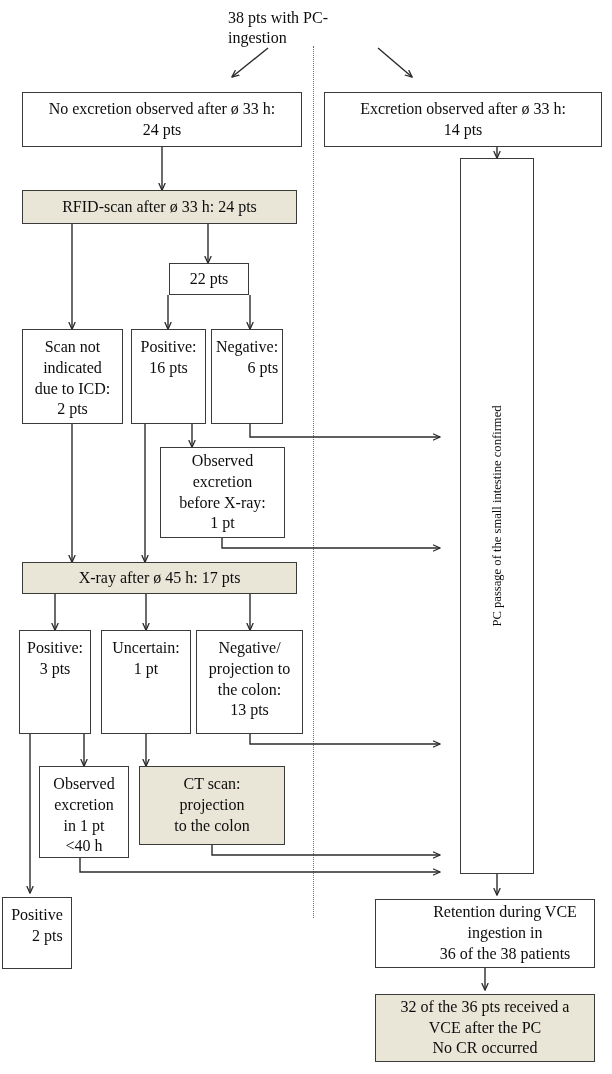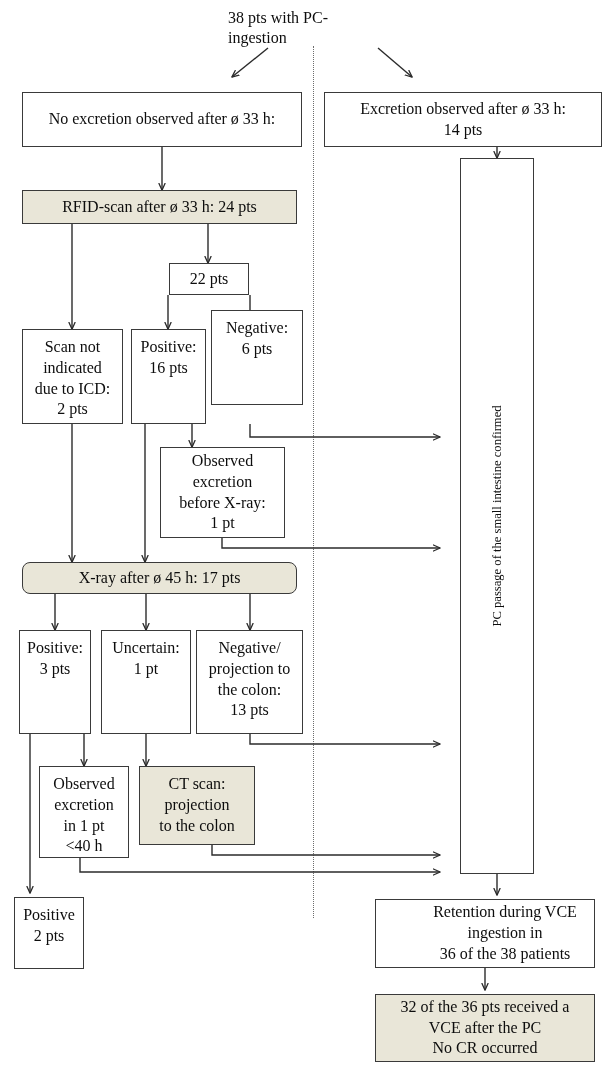--- a/index.html
+++ b/index.html
@@ -79,20 +79,21 @@
   </svg>
 
   <div class="plain" style="left:228px;top:8px;width:190px;">
     <div>38 pts with PC-</div>
     <div>ingestion</div>
   </div>
 
   <div class="box" style="left:22px;top:92px;width:280px;height:55px;">
     <div>
       <div>No excretion observed after ø 33 h:</div>
+      <div>24 pts</div>
     </div>
   </div>
 
   <div class="box" style="left:324px;top:92px;width:278px;height:55px;">
     <div>
       <div>Excretion observed after ø 33 h:</div>
       <div>14 pts</div>
     </div>
   </div>
 
@@ -113,37 +114,37 @@
     </div>
   </div>
 
   <div class="box top-align" style="left:131px;top:329px;width:75px;height:95px;">
     <div>
       <div>Positive:</div>
       <div>16 pts</div>
     </div>
   </div>
 
-  <div class="box top-align" style="left:211px;top:310px;width:92px;height:95px;">
+  <div class="box top-align" style="left:211px;top:329px;width:72px;height:95px;text-align:right;">
     <div>
       <div>Negative:</div>
       <div>6 pts</div>
     </div>
   </div>
 
   <div class="box" style="left:160px;top:447px;width:125px;height:91px;">
     <div>
       <div>Observed</div>
       <div>excretion</div>
       <div>before X-ray:</div>
       <div>1 pt</div>
     </div>
   </div>
 
-  <div class="box shaded" style="left:22px;top:562px;width:275px;height:32px;border-radius:8px;">
+  <div class="box shaded" style="left:22px;top:562px;width:275px;height:32px;">
     <div>X-ray after ø 45 h: 17 pts</div>
   </div>
 
   <div class="box top-align" style="left:19px;top:630px;width:72px;height:104px;">
     <div>
       <div>Positive:</div>
       <div>3 pts</div>
     </div>
   </div>
 
@@ -165,29 +166,29 @@
 
   <div class="box top-align" style="left:39px;top:766px;width:90px;height:92px;">
     <div>
       <div>Observed</div>
       <div>excretion</div>
       <div>in 1 pt</div>
       <div>&lt;40 h</div>
     </div>
   </div>
 
-  <div class="box shaded" style="left:139px;top:766px;width:116px;height:79px;">
+  <div class="box shaded" style="left:139px;top:766px;width:146px;height:79px;">
     <div>
       <div>CT scan:</div>
       <div>projection</div>
       <div>to the colon</div>
     </div>
   </div>
 
-  <div class="box top-align" style="left:14px;top:897px;width:70px;height:72px;">
+  <div class="box top-align" style="left:2px;top:897px;width:70px;height:72px;text-align:right;">
     <div>
       <div>Positive</div>
       <div>2 pts</div>
     </div>
   </div>
 
   <div class="vbar" style="left:460px;top:158px;width:74px;height:716px;">
     <span>PC passage of the small intestine confirmed</span>
   </div>
 

